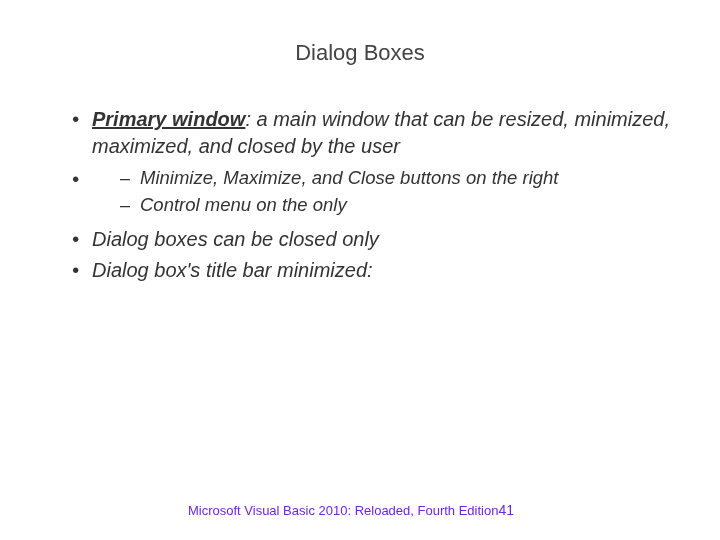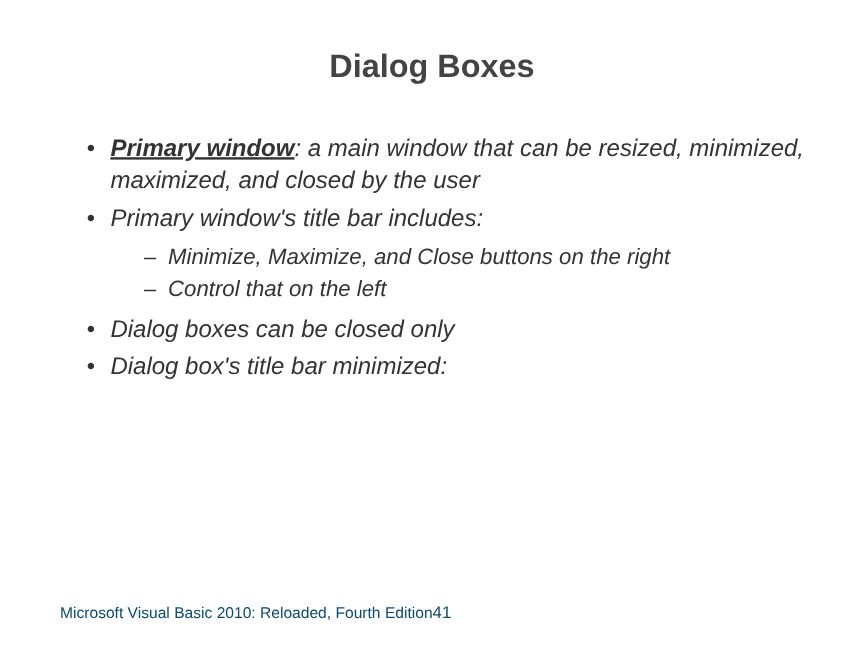--- a/index.html
+++ b/index.html
@@ -11,22 +11,22 @@
       width: 720px;
       height: 540px;
       background: #ffffff;
       font-family: Arial, Helvetica, sans-serif;
       color: #333333;
       position: relative;
       padding: 40px 50px 30px 50px;
     }
     .slide-title {
       text-align: center;
-      font-size: 27px;
-      font-weight: bold;
+      font-size: 22px;
+      font-weight: normal;
       color: #444444;
       margin-bottom: 40px;
     }
     .content {
       padding-left: 20px;
     }
     ul.level1 {
       list-style: none;
       padding-left: 0;
     }
@@ -72,44 +72,43 @@
     .term {
       font-weight: bold;
       text-decoration: underline;
     }
     .footer {
       position: absolute;
       bottom: 22px;
       left: 50px;
       right: 68px;
       display: flex;
-      justify-content: flex-start;
+      justify-content: center;
       align-items: baseline;
       font-size: 13px;
-      color: #0c4a6e;
+      color: #6d28d9;
     }
     .page-number {
       font-size: 14px;
     }
   </style>
 </head>
 <body>
 
 <h1 class="slide-title">Dialog Boxes</h1>
 
 <div class="content">
   <ul class="level1">
     <li>
       <span class="term">Primary window</span><span>: a main window that can be resized, minimized, maximized, and closed by the user</span>
     </li>
     <li>
-      <span>Primary window's title bar includes:</span>
       <ul class="level2">
         <li>Minimize, Maximize, and Close buttons on the right</li>
-        <li>Control that on the left</li>
+        <li>Control menu on the only</li>
       </ul>
     </li>
     <li>
       <span>Dialog boxes can be closed only</span>
     </li>
     <li>
       <span>Dialog box's title bar minimized:</span>
     </li>
   </ul>
 </div>

